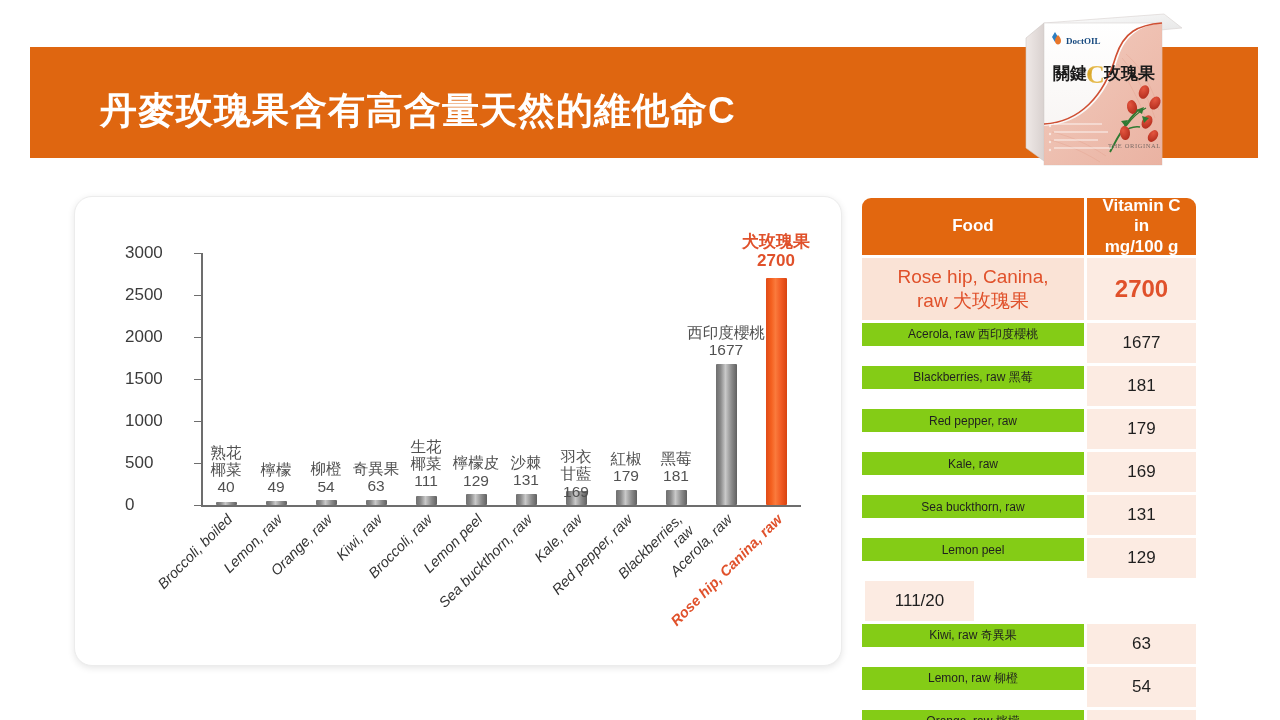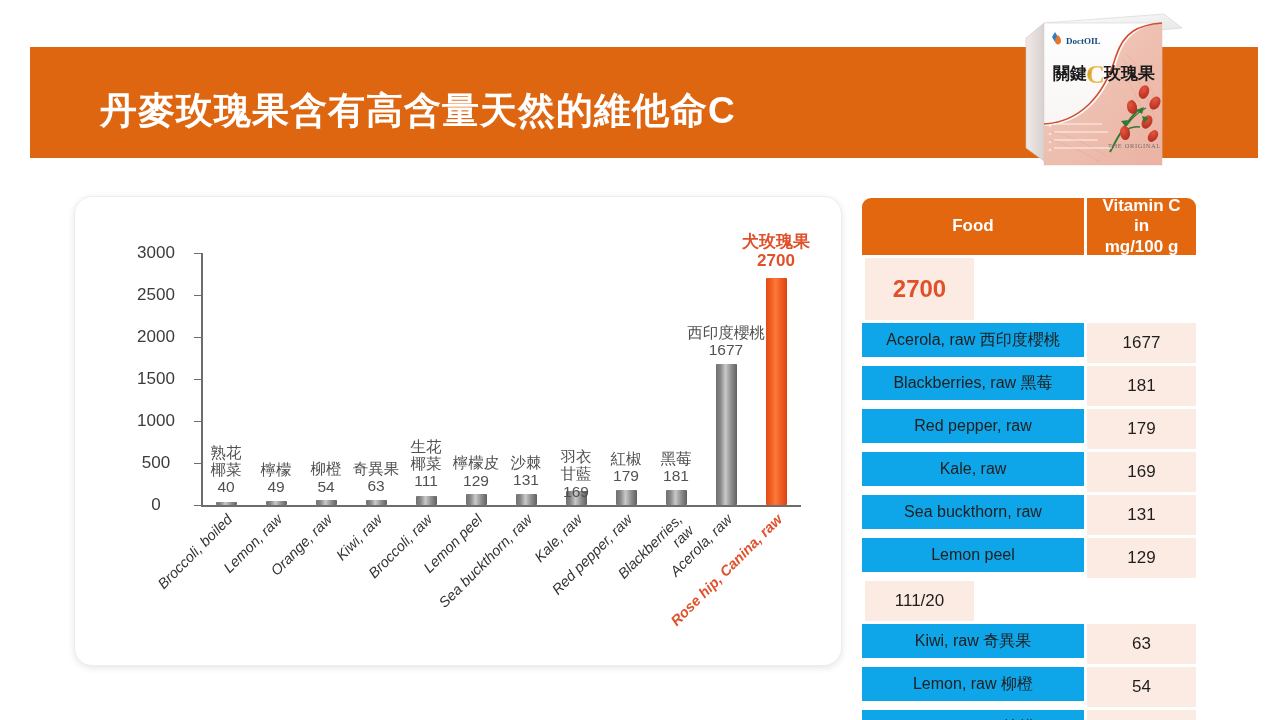--- a/index.html
+++ b/index.html
@@ -38,21 +38,21 @@
     background: #ffffff;
     border-radius: 18px;
     border: 1px solid #ececec;
     box-shadow: 0 2px 7px rgba(0,0,0,0.10);
   }
   #plot {
     position: absolute; left: 0; top: 0; width: 768px; height: 470px;
   }
 
   .ytick-label {
-    position: absolute; text-align: center; width: 62px;
+    position: absolute; text-align: left; width: 62px;
     font-size: 17px; color: #3b3b3b; font-family: "Liberation Sans", sans-serif;
     transform: translateY(-50%);
   }
   .axis-line { position: absolute; background: #6d6d6d; }
   .tickmark { position: absolute; background: #6d6d6d; height: 1px; width: 7px; }
 
   .bar { position: absolute; bottom: 0; }
   .bar-gray {
     background: linear-gradient(to right,#6e6e6e 0%, #8a8a8a 22%, #c9c9c9 45%, #8f8f8f 72%, #5f5f5f 100%);
     border-radius: 1px;
@@ -97,21 +97,21 @@
     width: 109px; margin-left: 3px; display: flex; align-items: center; justify-content: center;
     text-align: center; padding: 20px 6px;
   }
   #thead .tcell-a, #thead .tcell-b {
     background: #E2670F; color: #fff; font-weight: bold; font-size: 17px;
     height: 57px; line-height: 1.2;
   }
   #thead .tcell-a { border-radius: 9px 0 0 0; }
   #thead .tcell-b { border-radius: 0 9px 0 0; }
 
-  .trow.body .tcell-a { background: #0ea5e9; color: #1f1f1f; font-size: 16px; height: 34px; }
+  .trow.body .tcell-a { background: #84cc16; color: #1f1f1f; font-size: 12px; height: 23px; }
   .trow.body .tcell-b { background: #FCEBE2; color: #1f1f1f; font-size: 17px; height: 35px; }
 
   .trow.hlrow .tcell-a {
     background: #FAE3D6; color: #E0512B; font-size: 19px; height: 62px; line-height: 1.25;
   }
   .trow.hlrow .tcell-b {
     background: #FCEBE2; color: #E0512B; font-size: 24px; font-weight: bold; height: 62px;
   }
   .trow.last .tcell-a { border-radius: 0 0 0 9px; }
   .trow.last .tcell-b { border-radius: 0 0 9px 0; }
@@ -306,20 +306,21 @@
       </div>
   </div>
 
   <div id="table">
     <div class="trow" id="thead">
       <div class="tcell-a">Food</div>
       <div class="tcell-b">Vitamin C in<br>mg/100 g</div>
     </div>
     <div id="tbody">
         <div class="trow hlrow">
+          <div class="tcell-a">Rose hip, Canina,<br>raw 犬玫瑰果</div>
           <div class="tcell-b">2700</div>
         </div>
         <div class="trow body">
           <div class="tcell-a">Acerola, raw 西印度櫻桃</div>
           <div class="tcell-b">1677</div>
         </div>
         <div class="trow body">
           <div class="tcell-a">Blackberries, raw 黑莓</div>
           <div class="tcell-b">181</div>
         </div>

